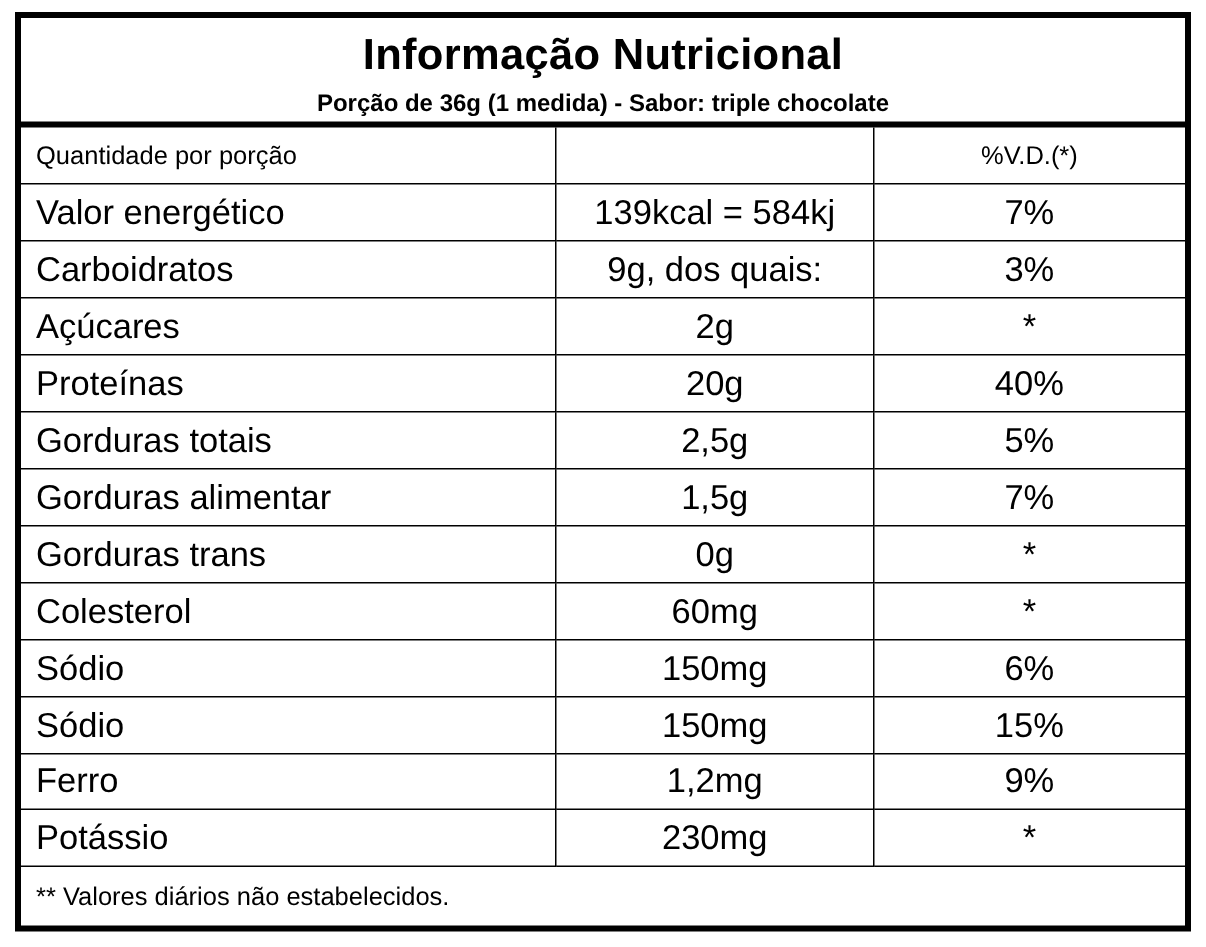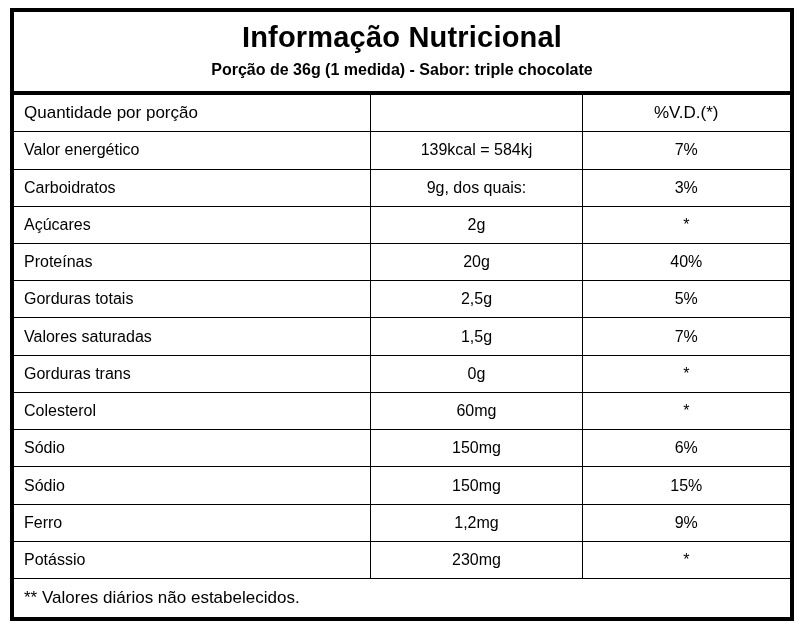--- a/index.html
+++ b/index.html
@@ -29,21 +29,21 @@
     height: 613px;
     border: 4px solid #000000;
     background: #ffffff;
     display: flex;
     flex-direction: column;
   }
 
   
   .header {
     box-sizing: border-box;
-    padding: 10px 0 12px 0;
+    padding: 10px 0 2px 0;
     border-bottom: 4px solid #000000;
     text-align: center;
   }
   .title {
     font-size: 29px;
     font-weight: 700;
     letter-spacing: 0.2px;
     line-height: 1.1;
     margin-bottom: 6px;
   }
@@ -63,21 +63,21 @@
   }
   table.nutri col.c-name  { width: 46.0%; }
   table.nutri col.c-qty   { width: 27.2%; }
   table.nutri col.c-vd    { width: 26.8%; }
 
   table.nutri td {
     border-bottom: 1.5px solid #000000;
     border-right: 1.5px solid #000000;
     padding: 0 10px;
     height: 34.5px;
-    font-size: 16px;
+    font-size: 23px;
     vertical-align: middle;
   }
   table.nutri td:last-child { border-right: none; }
 
   .cell-name {
     text-align: left;
   }
   .cell-qty, .cell-vd {
     text-align: center;
   }
@@ -144,21 +144,21 @@
           <td class="cell-name">Proteínas</td>
           <td class="cell-qty">20g</td>
           <td class="cell-vd">40%</td>
         </tr>
         <tr>
           <td class="cell-name">Gorduras totais</td>
           <td class="cell-qty">2,5g</td>
           <td class="cell-vd">5%</td>
         </tr>
         <tr>
-          <td class="cell-name">Valores saturadas</td>
+          <td class="cell-name">Gorduras alimentar</td>
           <td class="cell-qty">1,5g</td>
           <td class="cell-vd">7%</td>
         </tr>
         <tr>
           <td class="cell-name">Gorduras trans</td>
           <td class="cell-qty">0g</td>
           <td class="cell-vd star">*</td>
         </tr>
         <tr>
           <td class="cell-name">Colesterol</td>

